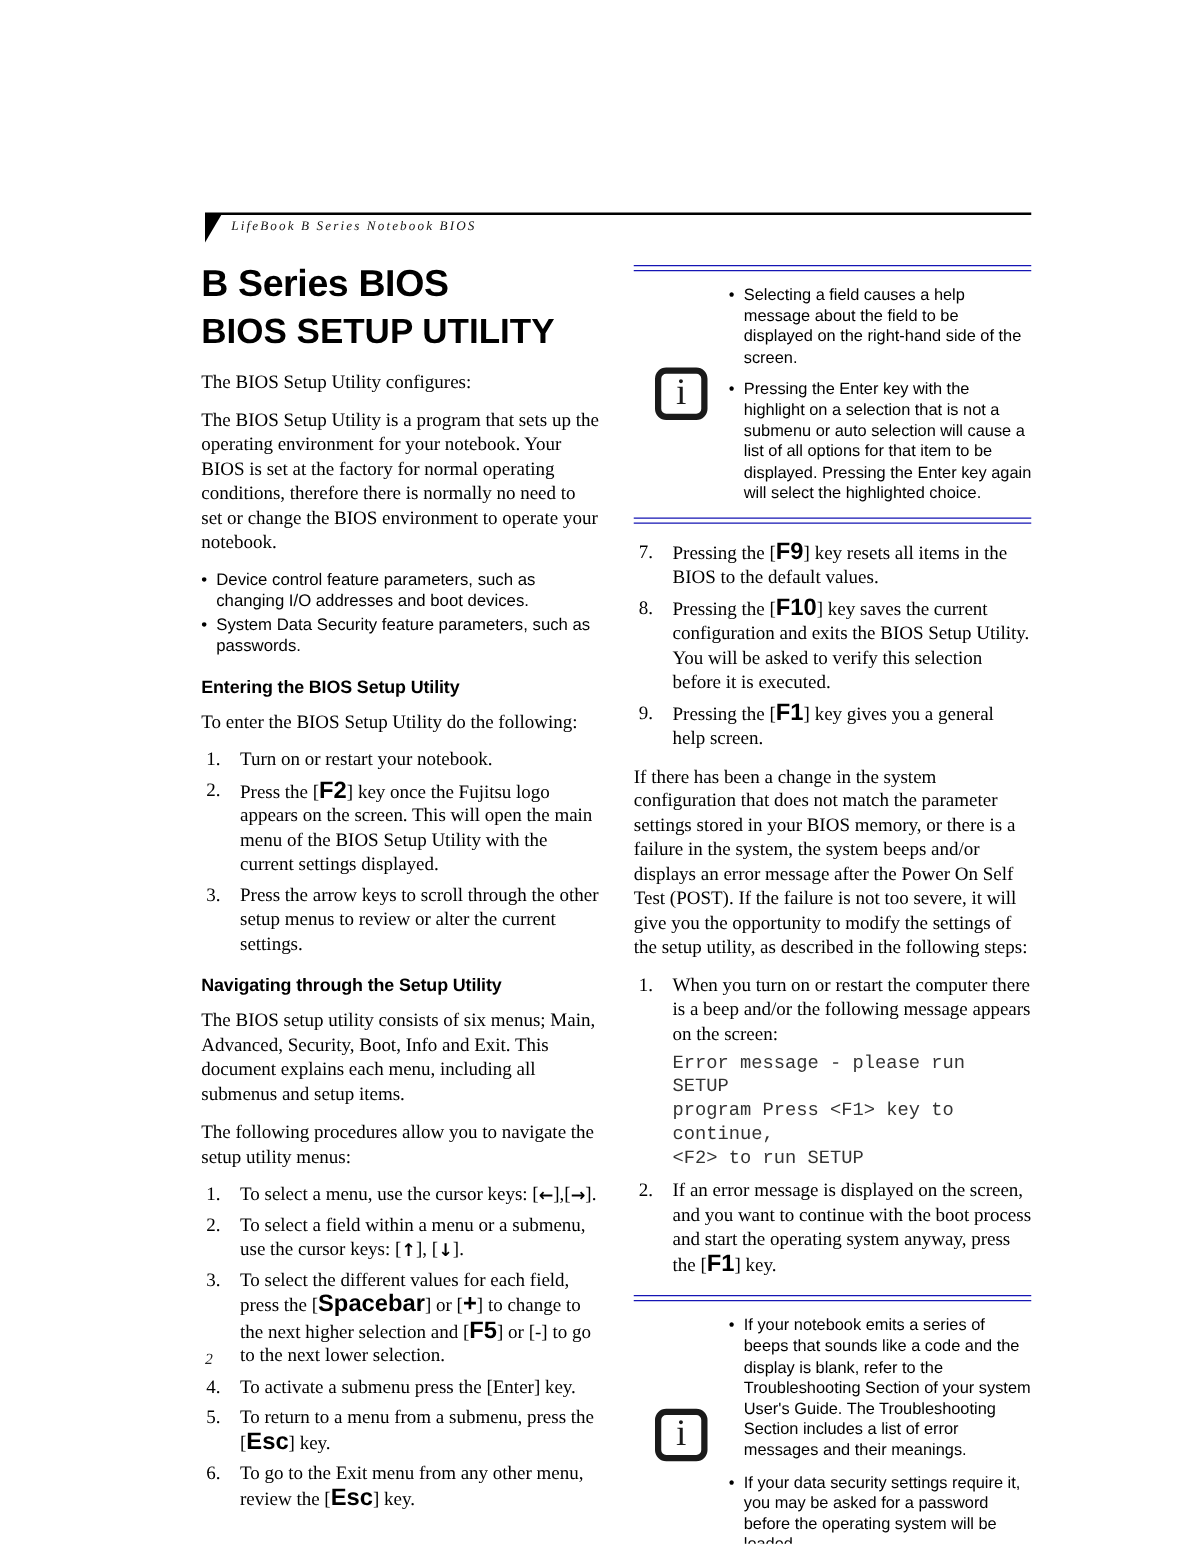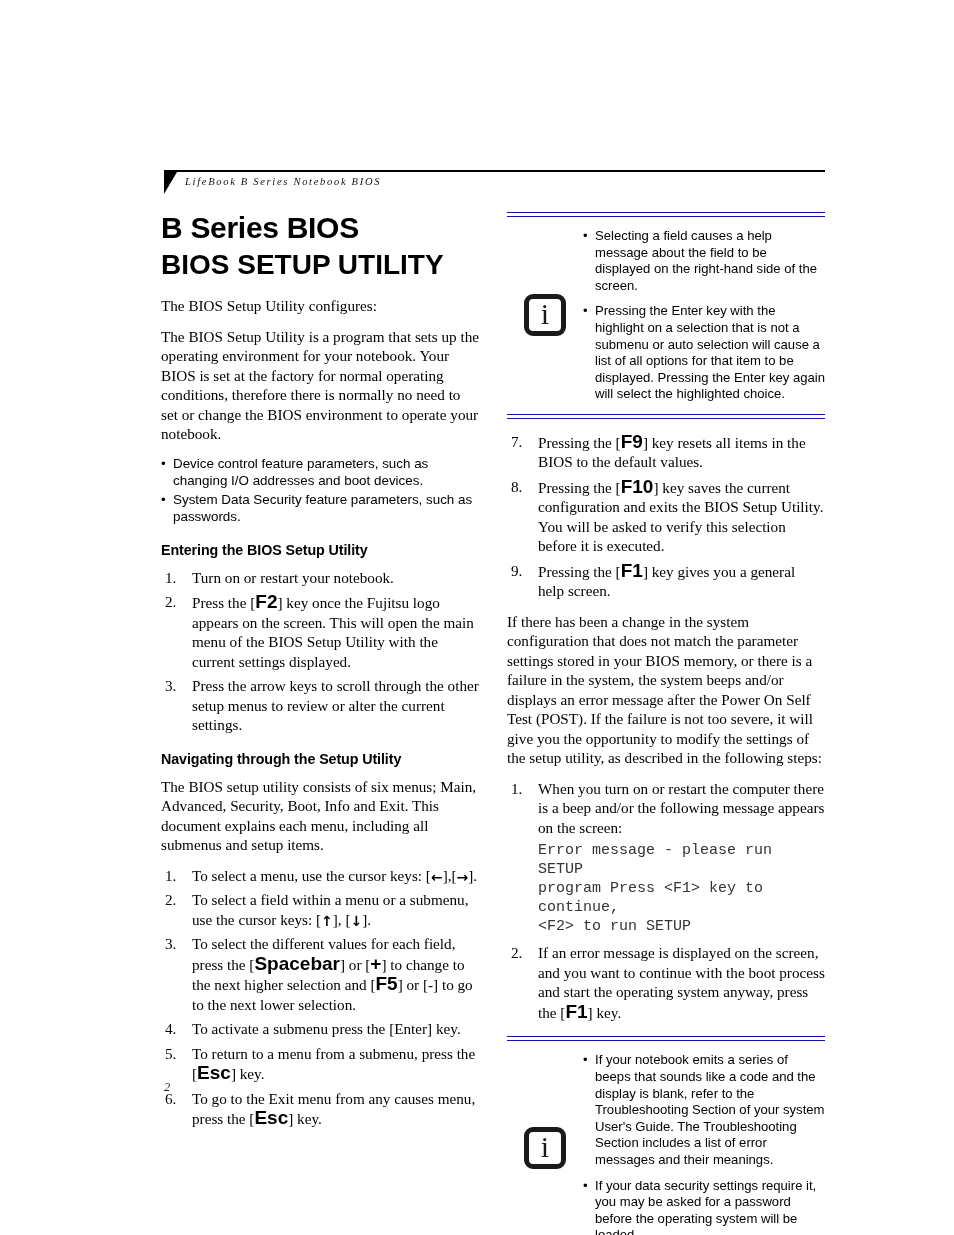--- a/index.html
+++ b/index.html
@@ -239,56 +239,58 @@
 
     <p class="body">The BIOS Setup Utility is a program that sets up the operating environment for your notebook. Your BIOS is set at the factory for normal operating conditions, therefore there is normally no need to set or change the BIOS environment to operate your notebook.</p>
 
     <ul class="bullets">
       <li>Device control feature parameters, such as changing I/O addresses and boot devices.</li>
       <li>System Data Security feature parameters, such as passwords.</li>
     </ul>
 
     <h3 class="section">Entering the BIOS Setup Utility</h3>
 
+    <p class="body">To enter the BIOS Setup Utility do the following:</p>
 
     <ol class="steps">
       <li>
         <span class="num">1.</span><span>Turn on or restart your notebook.</span>
       </li>
       <li>
         <span class="num">2.</span><span>Press the [</span><span class="key">F2</span><span>] key once the Fujitsu logo appears on the screen. This will open the main menu of the BIOS Setup Utility with the current settings displayed.</span>
       </li>
       <li>
         <span class="num">3.</span><span>Press the arrow keys to scroll through the other setup menus to review or alter the current settings.</span>
       </li>
     </ol>
 
     <h3 class="section">Navigating through the Setup Utility</h3>
 
     <p class="body">The BIOS setup utility consists of six menus; Main, Advanced, Security, Boot, Info and Exit. This document explains each menu, including all submenus and setup items.</p>
 
+    <p class="body">The following procedures allow you to navigate the setup utility menus:</p>
 
     <ol class="steps">
       <li>
         <span class="num">1.</span><span>To select a menu, use the cursor keys: [</span><span class="arrow">←</span><span>],[</span><span class="arrow">→</span><span>].</span>
       </li>
       <li>
         <span class="num">2.</span><span>To select a field within a menu or a submenu, use the cursor keys: [</span><span class="arrow">↑</span><span>], [</span><span class="arrow">↓</span><span>].</span>
       </li>
       <li>
         <span class="num">3.</span><span>To select the different values for each field, press the [</span><span class="key">Spacebar</span><span>] or [</span><span class="key">+</span><span>] to change to the next higher selection and [</span><span class="key">F5</span><span>] or [-] to go to the next lower selection.</span>
       </li>
       <li>
         <span class="num">4.</span><span>To activate a submenu press the [Enter] key.</span>
       </li>
       <li>
         <span class="num">5.</span><span>To return to a menu from a submenu, press the [</span><span class="key">Esc</span><span>] key.</span>
       </li>
       <li>
-        <span class="num">6.</span><span>To go to the Exit menu from any causes menu, press the [</span><span class="key">Esc</span><span>] key.</span>
+        <span class="num">6.</span><span>To go to the Exit menu from any other menu, review the [</span><span class="key">Esc</span><span>] key.</span>
       </li>
     </ol>
 
   </div>
 
   <div class="col col-right">
 
     <div class="note">
       <div class="note-rule"></div>
       <div class="note-body">

